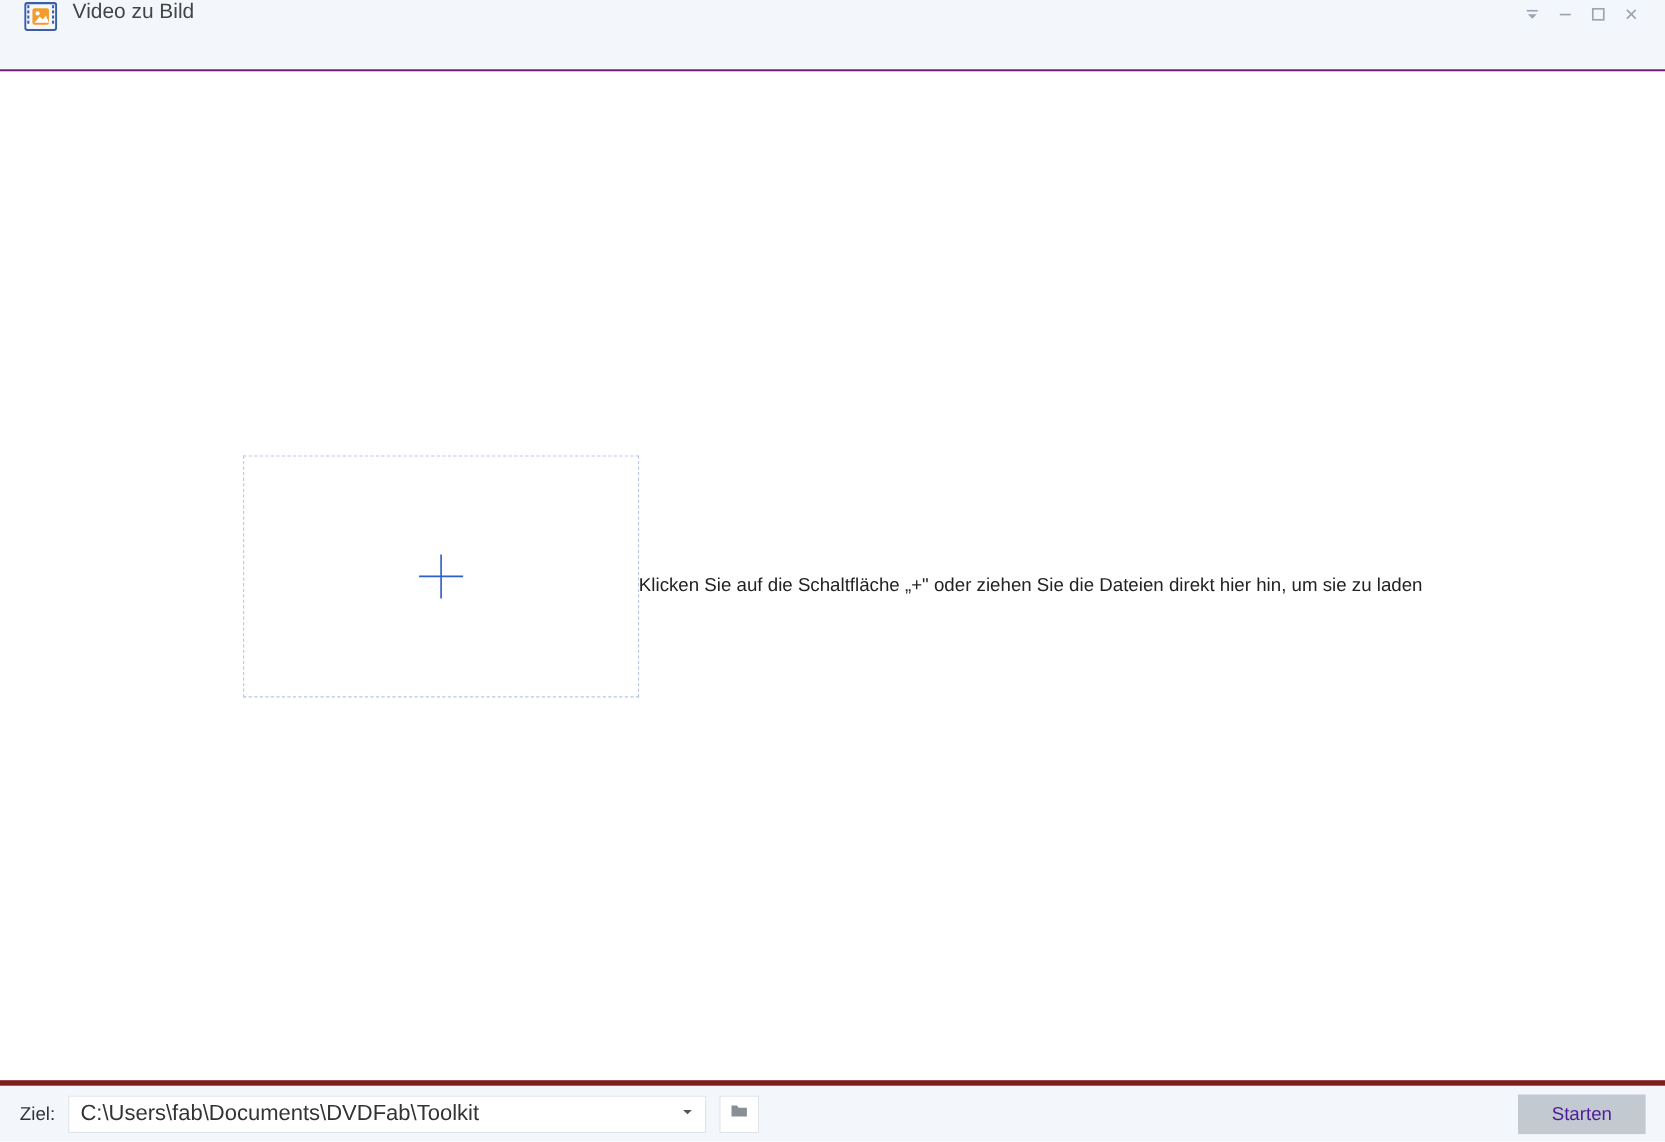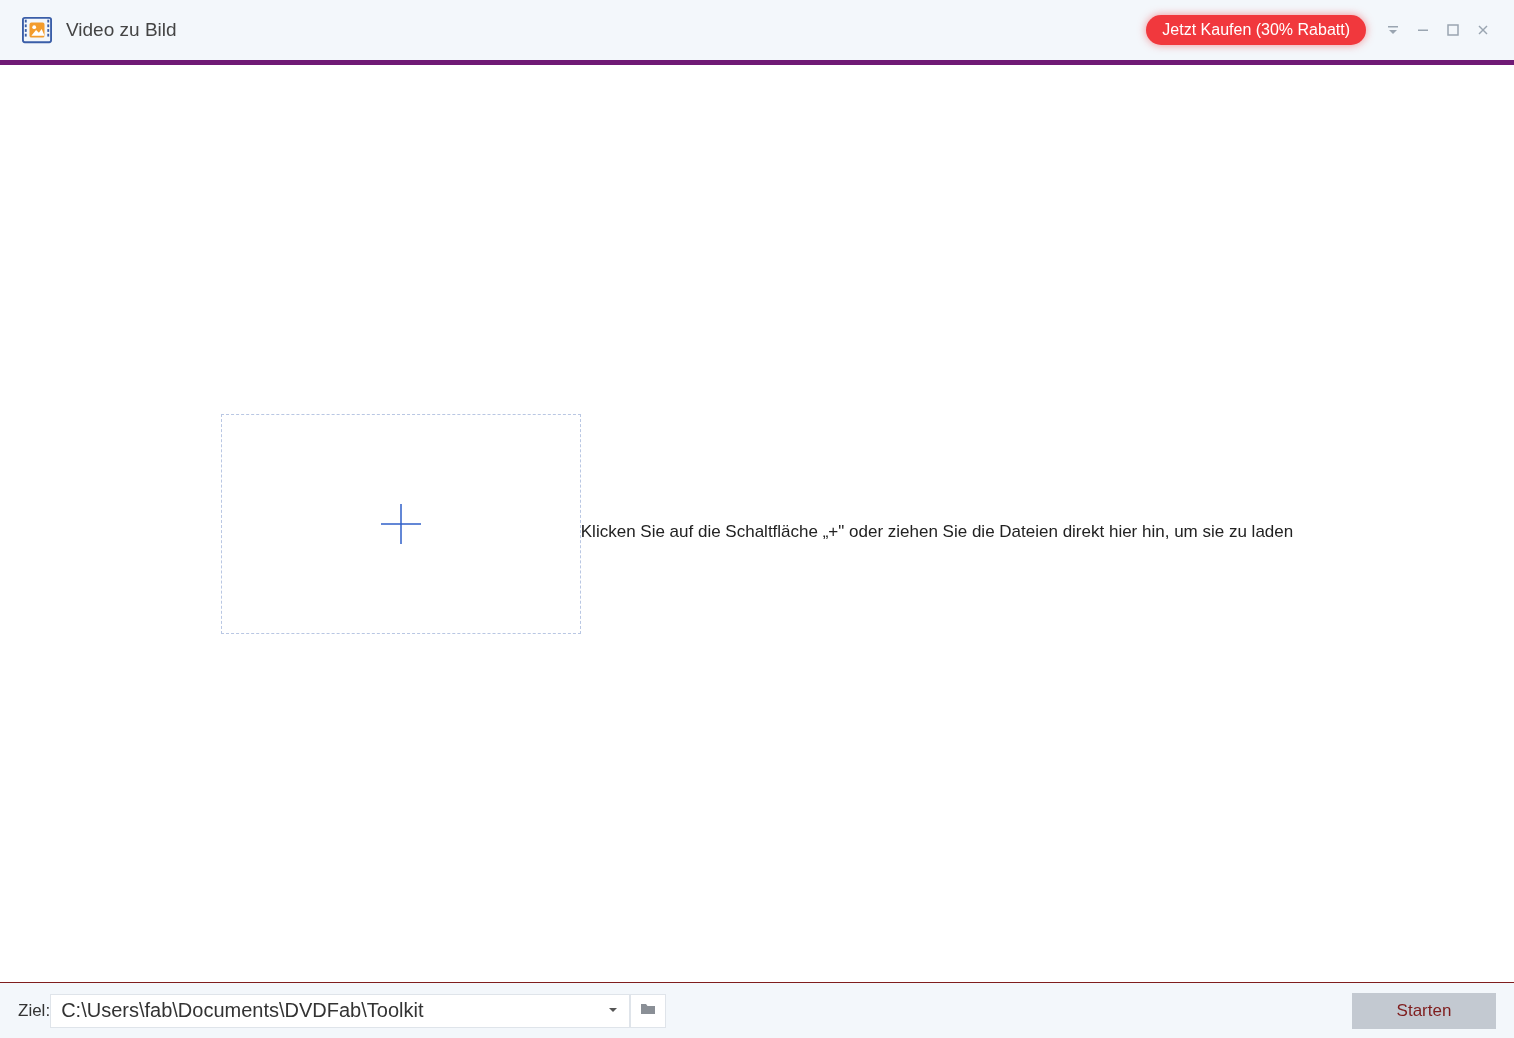--- a/index.html
+++ b/index.html
@@ -9,23 +9,23 @@
     flex-direction: column;
     background: #ffffff;
     overflow: hidden;
   }
 
   
   .titlebar {
     height: 65px;
     background: #f3f7fb;
     display: flex;
-    align-items: center;
+    align-items: flex-start;
     padding: 0 18px 0 22px;
-    border-bottom: 5px solid #701a75;
+    border-bottom: 2px solid #701a75;
   }
   .app-icon {
     width: 30px; height: 30px;
     margin-right: 14px;
     flex-shrink: 0;
   }
   .app-title {
     font-size: 19px;
     color: #444;
   }
@@ -77,21 +77,22 @@
     text-align: center;
   }
 
   
   .footer {
     height: 56px;
     background: #f3f7fb;
     display: flex;
     align-items: center;
     padding: 0 18px;
-    border-top: 1px solid #7f1d1d;
+    gap: 12px;
+    border-top: 5px solid #7f1d1d;
   }
   .footer-label {
     font-size: 17px;
     color: #333;
   }
   .path-select {
     flex: 0 0 580px;
     height: 34px;
     background: #fff;
     border: 1px solid #dfe4ea;
@@ -104,24 +105,24 @@
   .caret { color:#555; }
   .browse-btn {
     width: 36px; height: 34px;
     background: #fff;
     border: 1px solid #dfe4ea;
     display: flex; align-items: center; justify-content: center;
     cursor: pointer;
   }
   .footer-spacer { flex:1; }
   .start-btn {
-    width: 144px;
+    width: 116px;
     height: 36px;
     background: #c3c9d1;
-    color: #7f1d1d;
+    color: #4c1d95;
     border: none;
     font-size: 17px;
     cursor: pointer;
   }
 </style>
 </head>
 <body>
 
 <div class="titlebar">
   <span class="app-icon">
@@ -135,21 +136,20 @@
       <rect x="27" y="10" width="2" height="3" fill="#3a5ea8"></rect>
       <rect x="27" y="15" width="2" height="3" fill="#3a5ea8"></rect>
       <rect x="27" y="20" width="2" height="3" fill="#3a5ea8"></rect>
       <rect x="8" y="8" width="16" height="16" rx="2" fill="#f39c2c"></rect>
       <circle cx="13" cy="13" r="2" fill="#fff"></circle>
       <path d="M10 22 L15 16 L18 19 L21 15 L24 22 Z" fill="#fff"></path>
     </svg>
   </span>
   <span class="app-title">Video zu Bild</span>
   <span class="titlebar-spacer"></span>
-  <button class="buy-btn">Jetzt Kaufen (30% Rabatt)</button>
 
   <span class="win-ctrl">
     <svg width="14" height="14" viewBox="0 0 14 14">
       <rect x="2" y="3" width="10" height="1.5" fill="currentColor"></rect>
       <path d="M3 7 L11 7 L7 11 Z" fill="currentColor"></path>
     </svg>
   </span>
   <span class="win-ctrl">
     <svg width="14" height="14" viewBox="0 0 14 14">
         <rect x="2" y="6.5" width="10" height="1.5" fill="currentColor"></rect>

